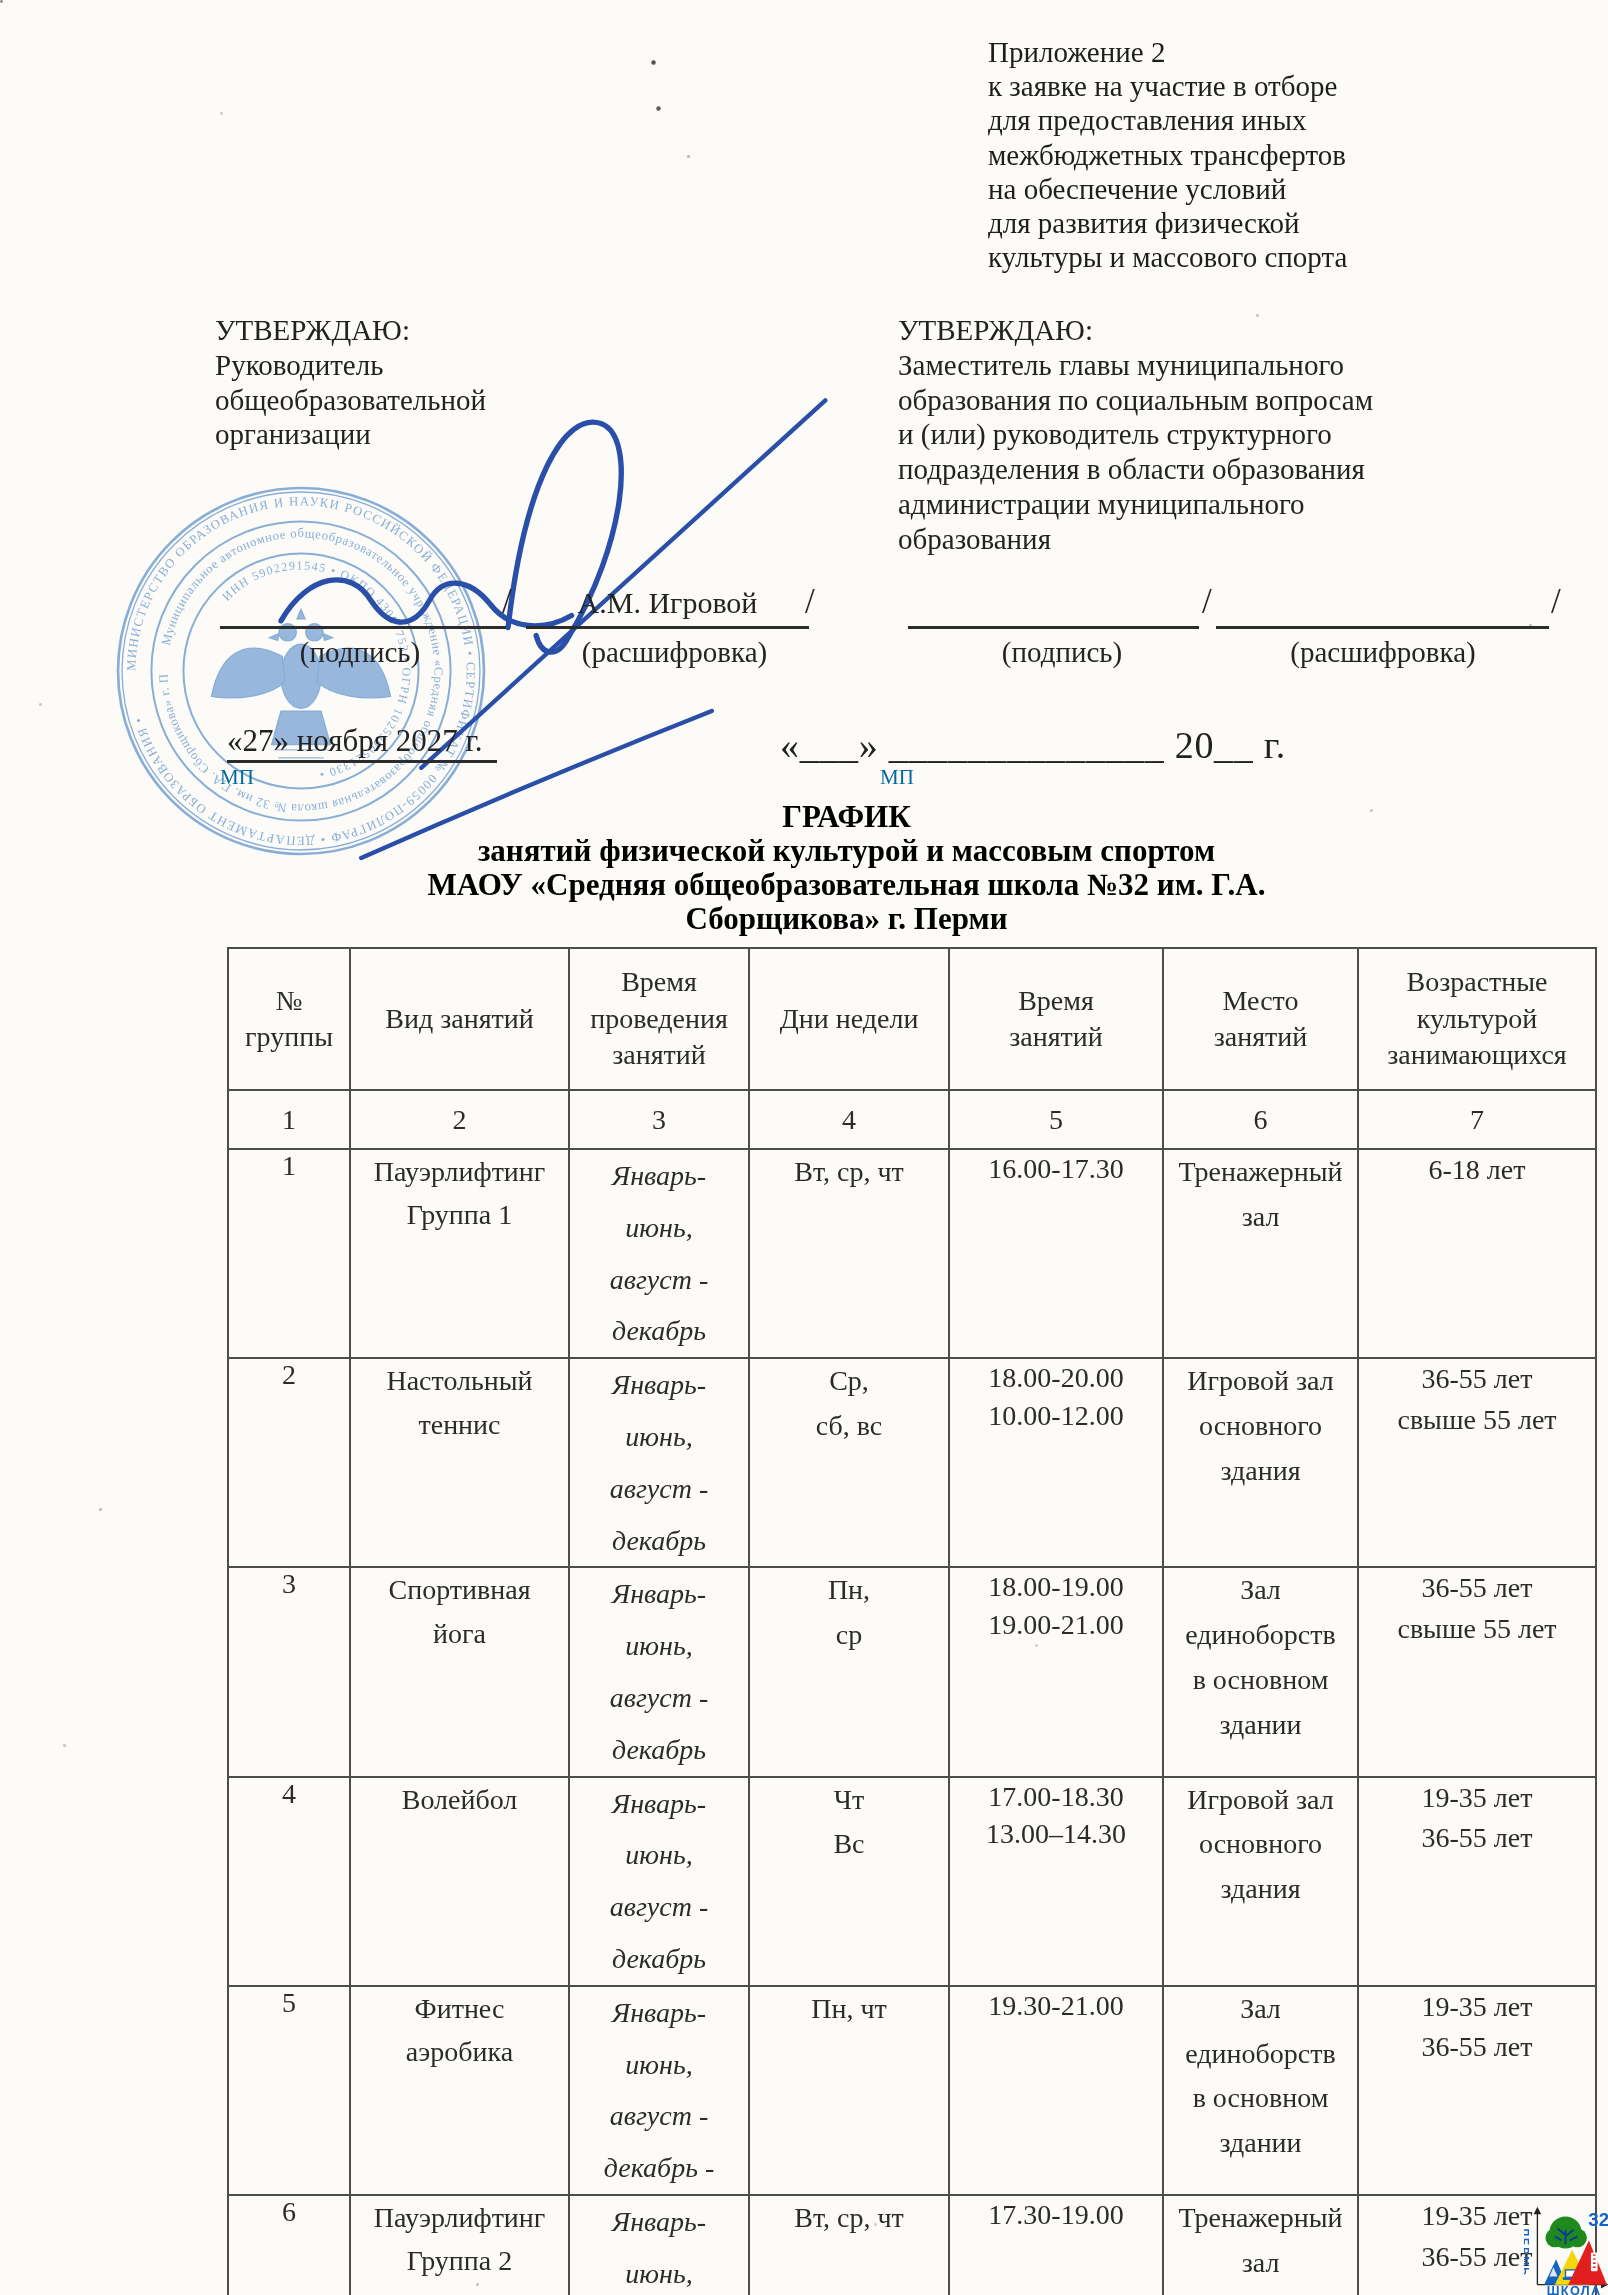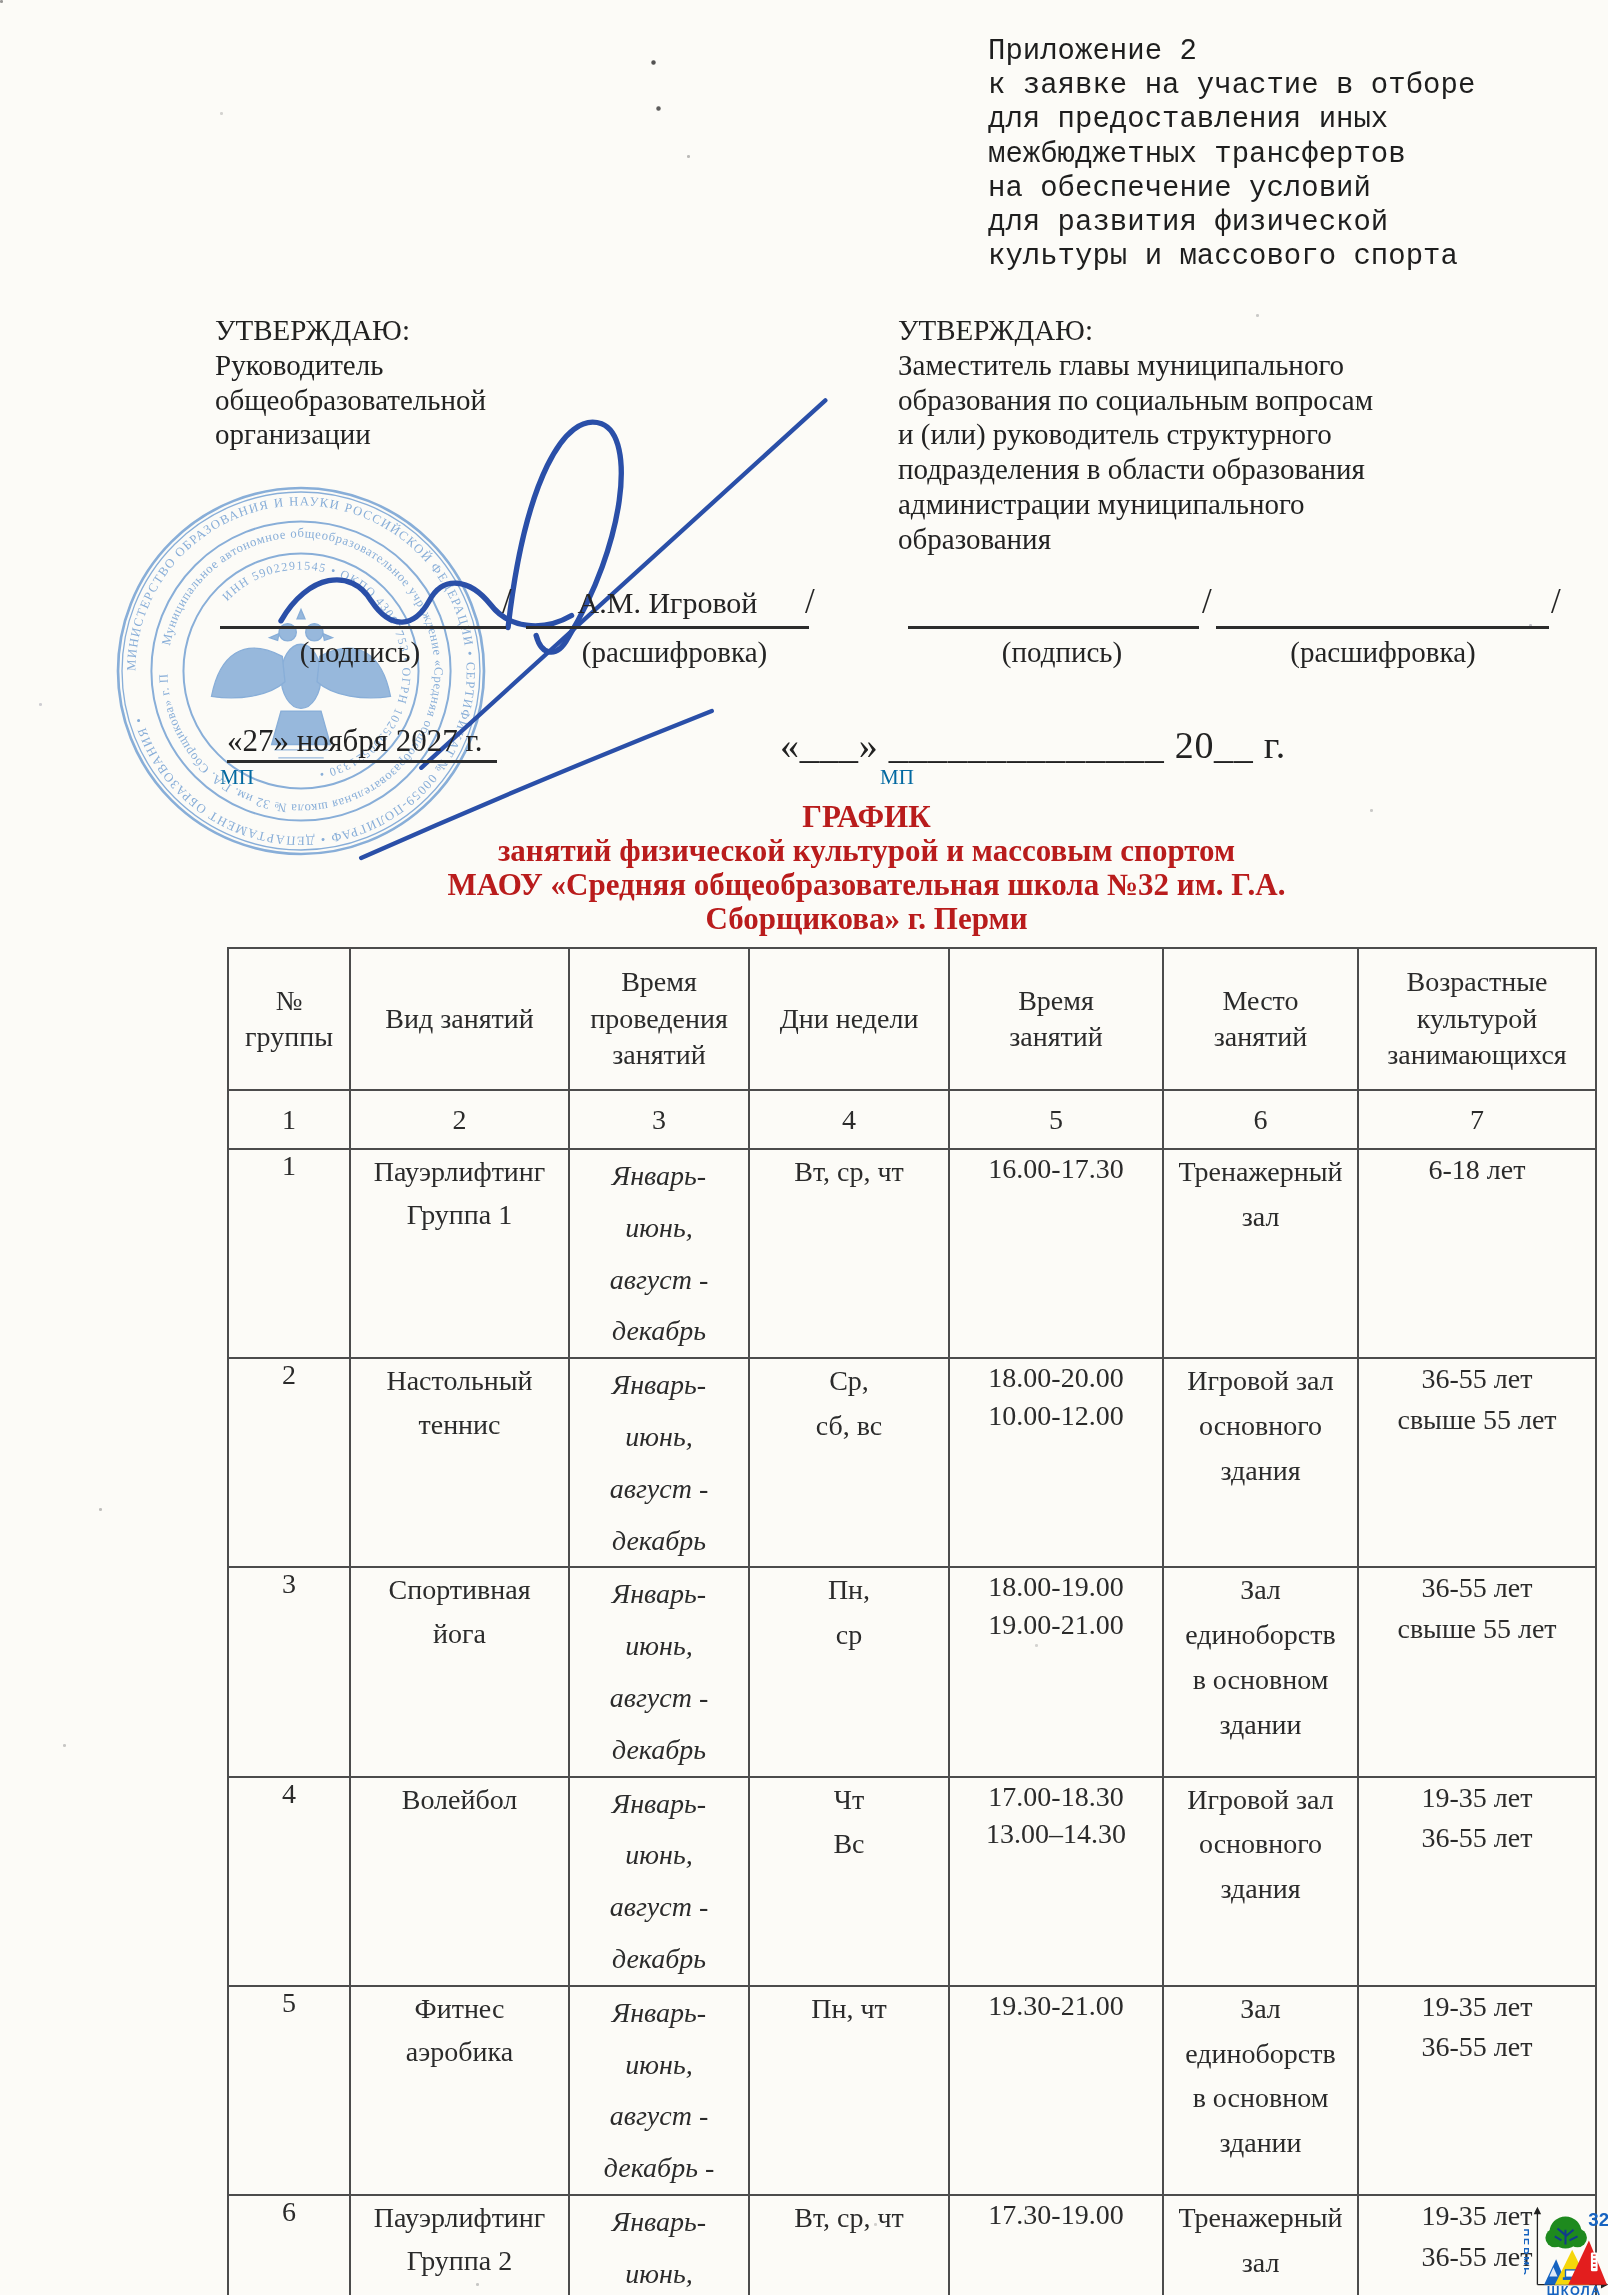--- a/index.html
+++ b/index.html
@@ -8,40 +8,40 @@
     width:1609px;height:2295px;
     background:#fcfbf7;
     overflow:hidden;
     font-family:"Liberation Serif","DejaVu Serif",serif;
     color:#222;
   }
   .abs{position:absolute;}
   .pre{white-space:pre-line;}
 
   
-  .appendix{left:988px;top:35px;width:588px;font-size:29px;line-height:1.18;color:#1e1e1e;font-family:Liberation Mono, monospace;}
+  .appendix{left:988px;top:35px;width:588px;font-size:29px;line-height:1.18;color:#1e1e1e;}
 
   
   .approve-left{left:215px;top:313px;width:481px;font-size:29px;line-height:1.2;}
   .approve-right{left:898px;top:313px;width:675px;font-size:29px;line-height:1.2;}
 
   
   .sigline{border-bottom:3.3px solid #2c2c2c;height:0;}
   .siglabel{font-size:29px;color:#242424;text-align:center;}
   .signame{font-size:30px;color:#242424;text-align:center;}
   .slash{font-size:35px;color:#242424;}
 
   
   .date-left{left:227px;top:723px;font-size:31px;border-bottom:3.3px solid #2c2c2c;padding:0 14.7px 1.3px 0;}
   .date-right{left:780px;top:723px;font-size:38px;letter-spacing:0.7px;}
   .mp{font-size:21px;color:#0369a1;}
 
   
-  .doc-title{left:232px;top:800px;width:1269px;text-align:center;
-    font-size:31px;font-weight:bold;line-height:1.1;color:#b91c1c;}
+  .doc-title{left:212px;top:800px;width:1269px;text-align:center;
+    font-size:31px;font-weight:bold;line-height:1.1;color:#000000;}
 
   
   table.sched{border-collapse:collapse;table-layout:fixed;width:1368px;}
   table.sched td,table.sched th{
     border:2px solid #4c4c4c;
     font-family:"Liberation Serif","DejaVu Serif",serif;
     font-weight:normal;
     font-size:28px;color:#2b2b2b;
     text-align:center;vertical-align:top;
     white-space:pre-line;

